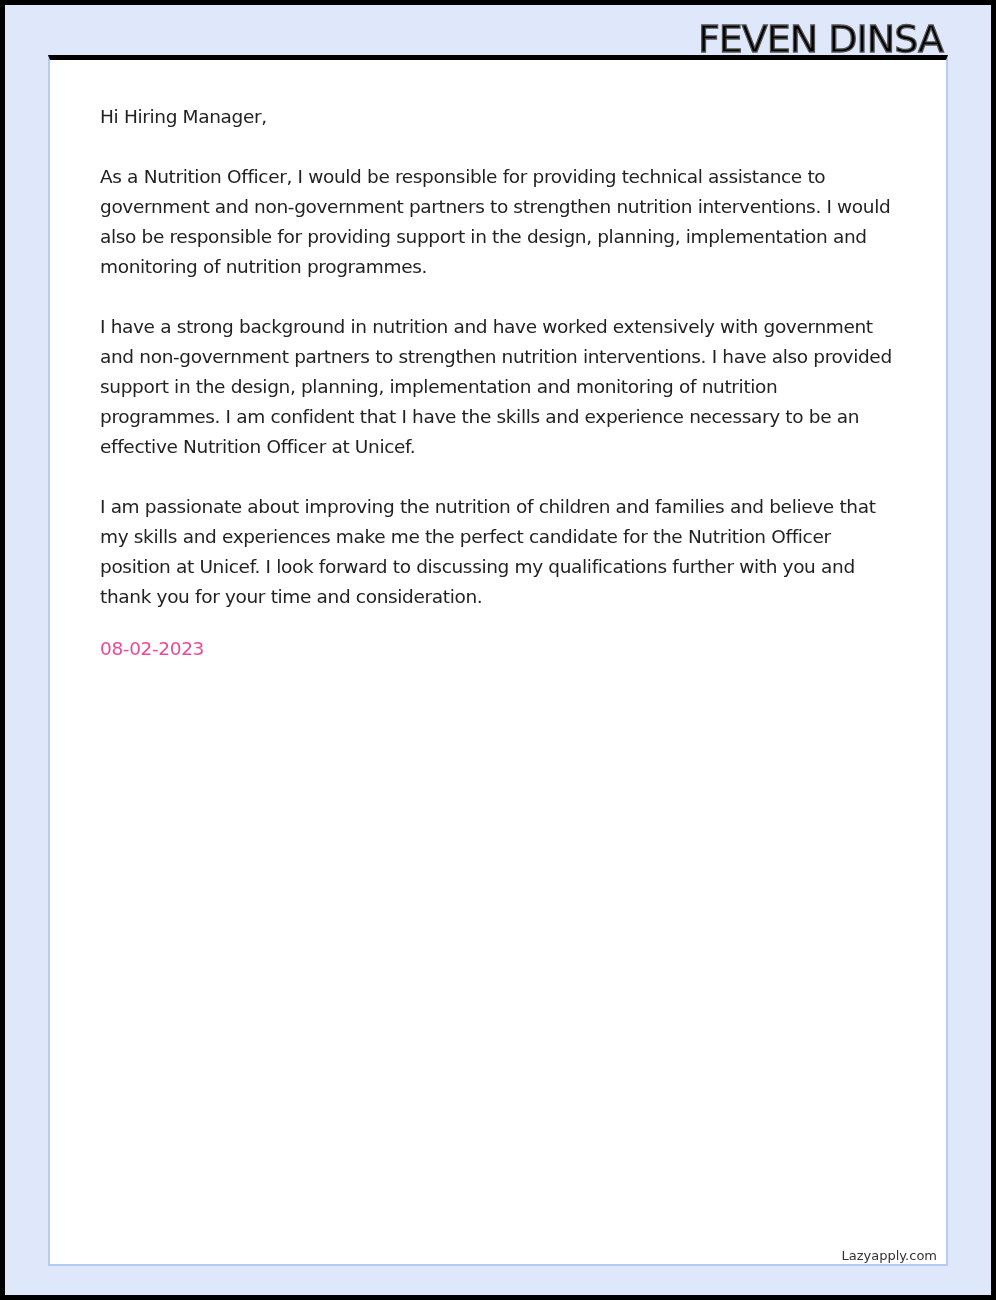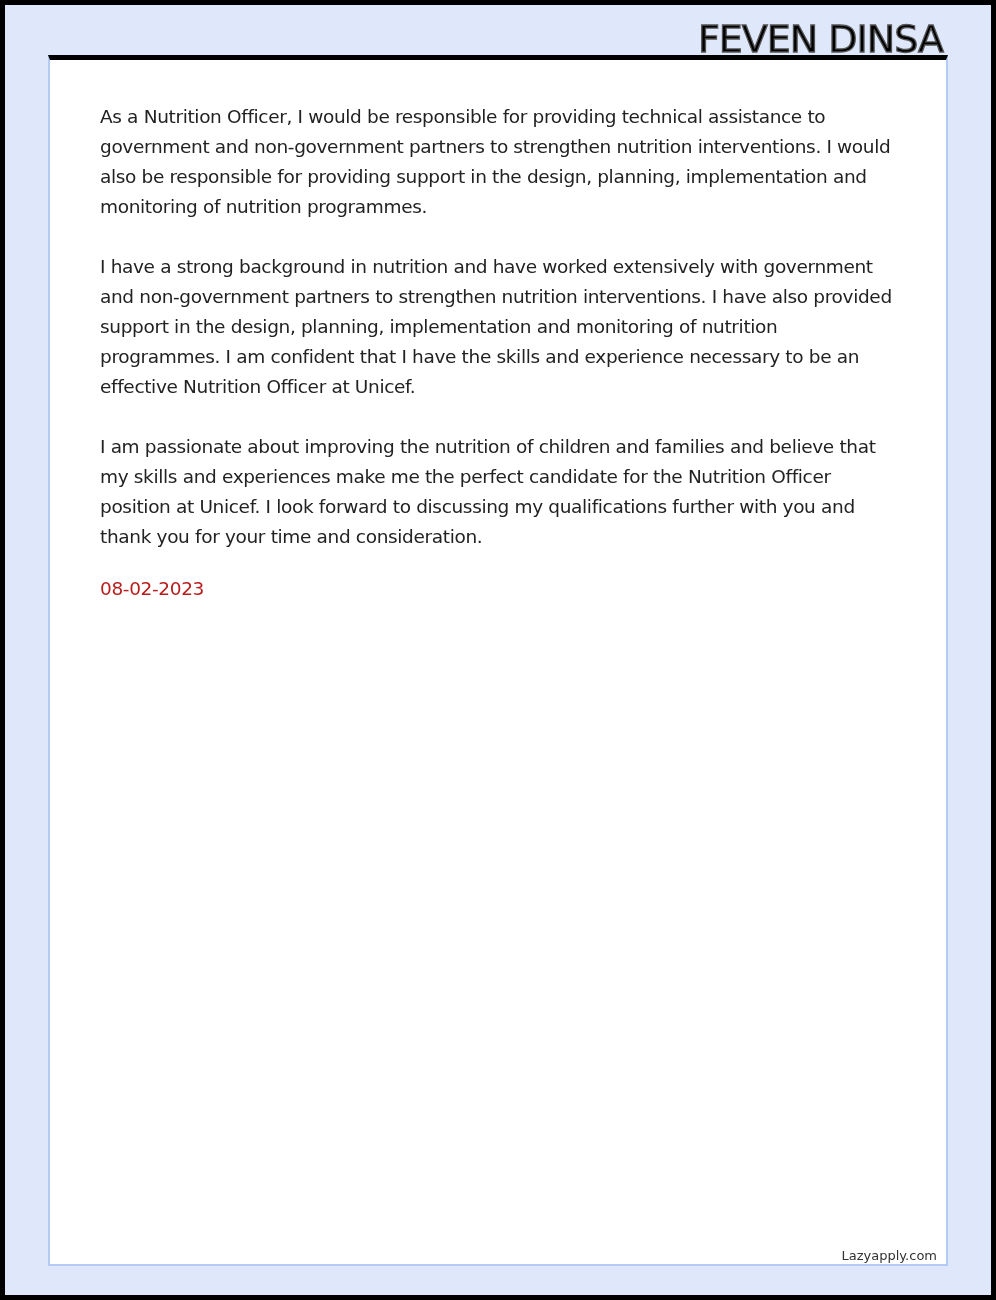--- a/index.html
+++ b/index.html
@@ -37,34 +37,35 @@
     position: absolute;
     left: 50px; top: 42px;
     width: 800px;
     font-size: 18.5px;
     line-height: 30px;
     color: #222;
     letter-spacing: -0.35px;
   }
   .content p { margin: 0 0 30px 0; }
   .content p.last { margin-bottom: 22px; }
-  .date { color: #b91c1c; }
+  .date { color: #ec4899; }
   .footer {
     position: absolute;
     right: 9px; bottom: 1px;
     font-size: 13px;
     color: #333;
   }
 </style>
 </head>
 <body>
 
 <div class="name">FEVEN DINSA</div>
 
 <div class="page">
   <div class="content">
+    <p>Hi Hiring Manager,</p>
     <p>As a Nutrition Officer, I would be responsible for providing technical assistance to government and non-government partners to strengthen nutrition interventions. I would also be responsible for providing support in the design, planning, implementation and monitoring of nutrition programmes.</p>
     <p>I have a strong background in nutrition and have worked extensively with government and non-government partners to strengthen nutrition interventions. I have also provided support in the design, planning, implementation and monitoring of nutrition programmes. I am confident that I have the skills and experience necessary to be an effective Nutrition Officer at Unicef.</p>
     <p class="last">I am passionate about improving the nutrition of children and families and believe that my skills and experiences make me the perfect candidate for the Nutrition Officer position at Unicef. I look forward to discussing my qualifications further with you and thank you for your time and consideration.</p>
     <div class="date">08-02-2023</div>
   </div>
   <div class="footer">Lazyapply.com</div>
 </div>
 
 </body></html>

